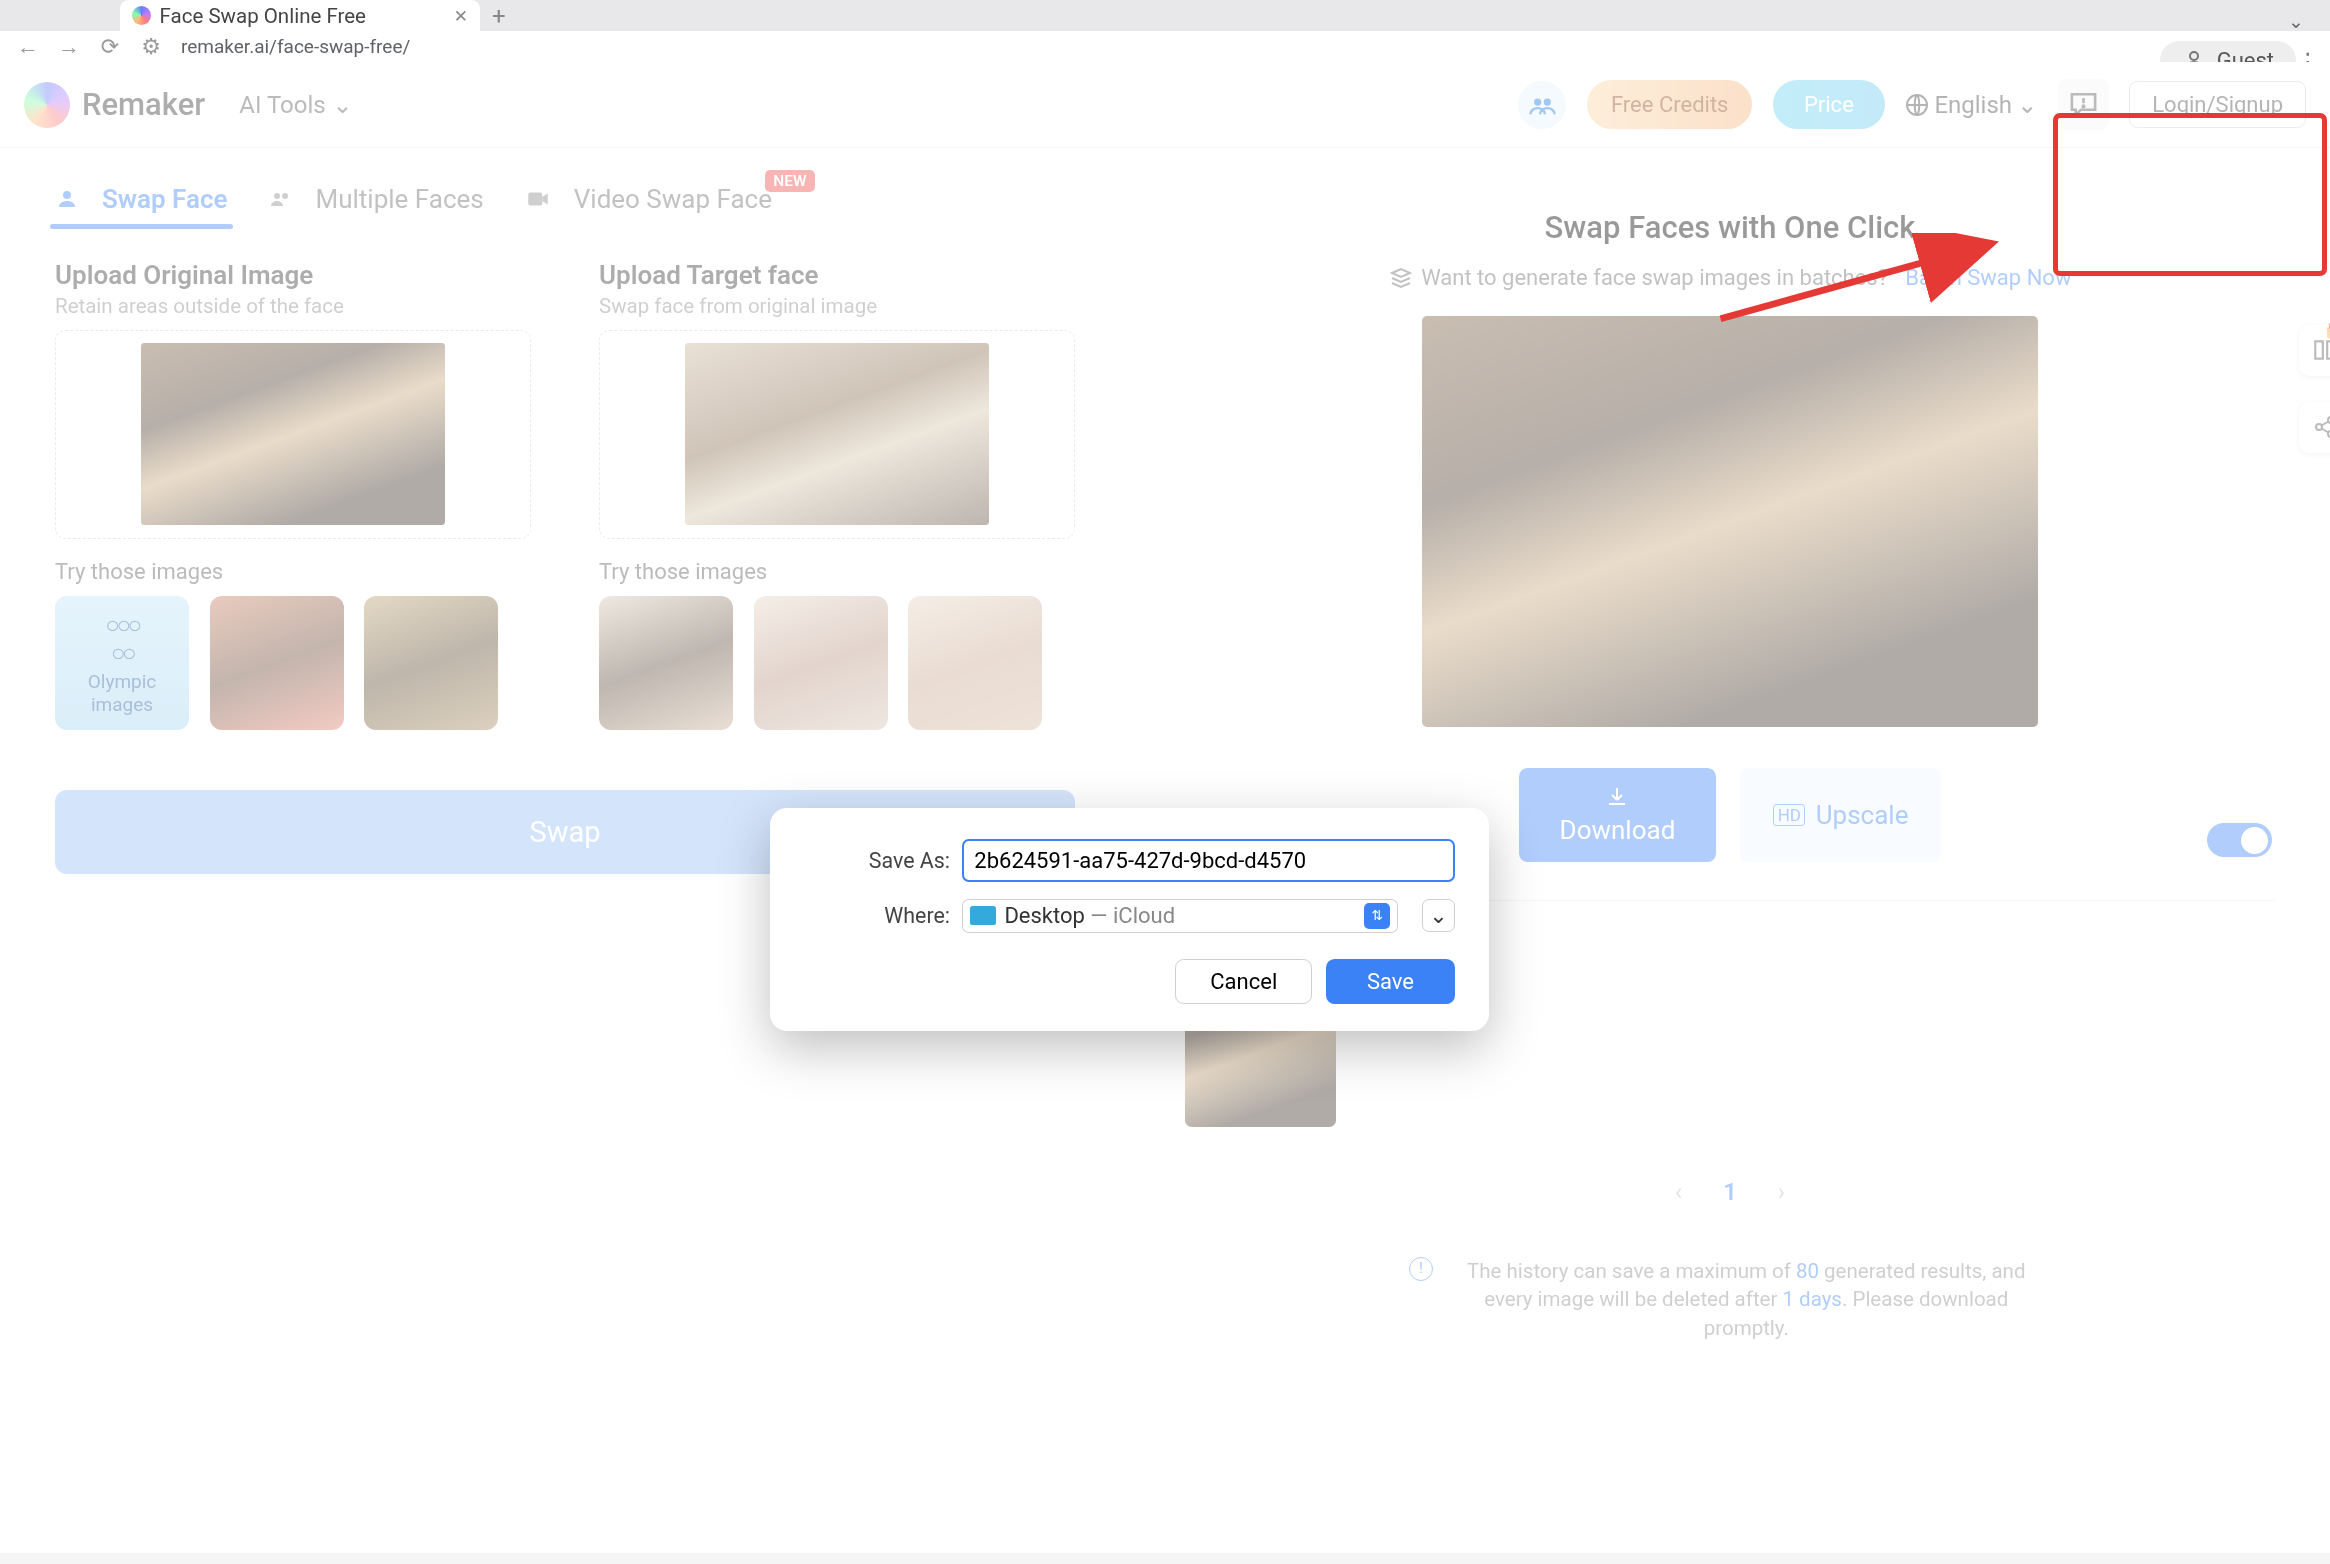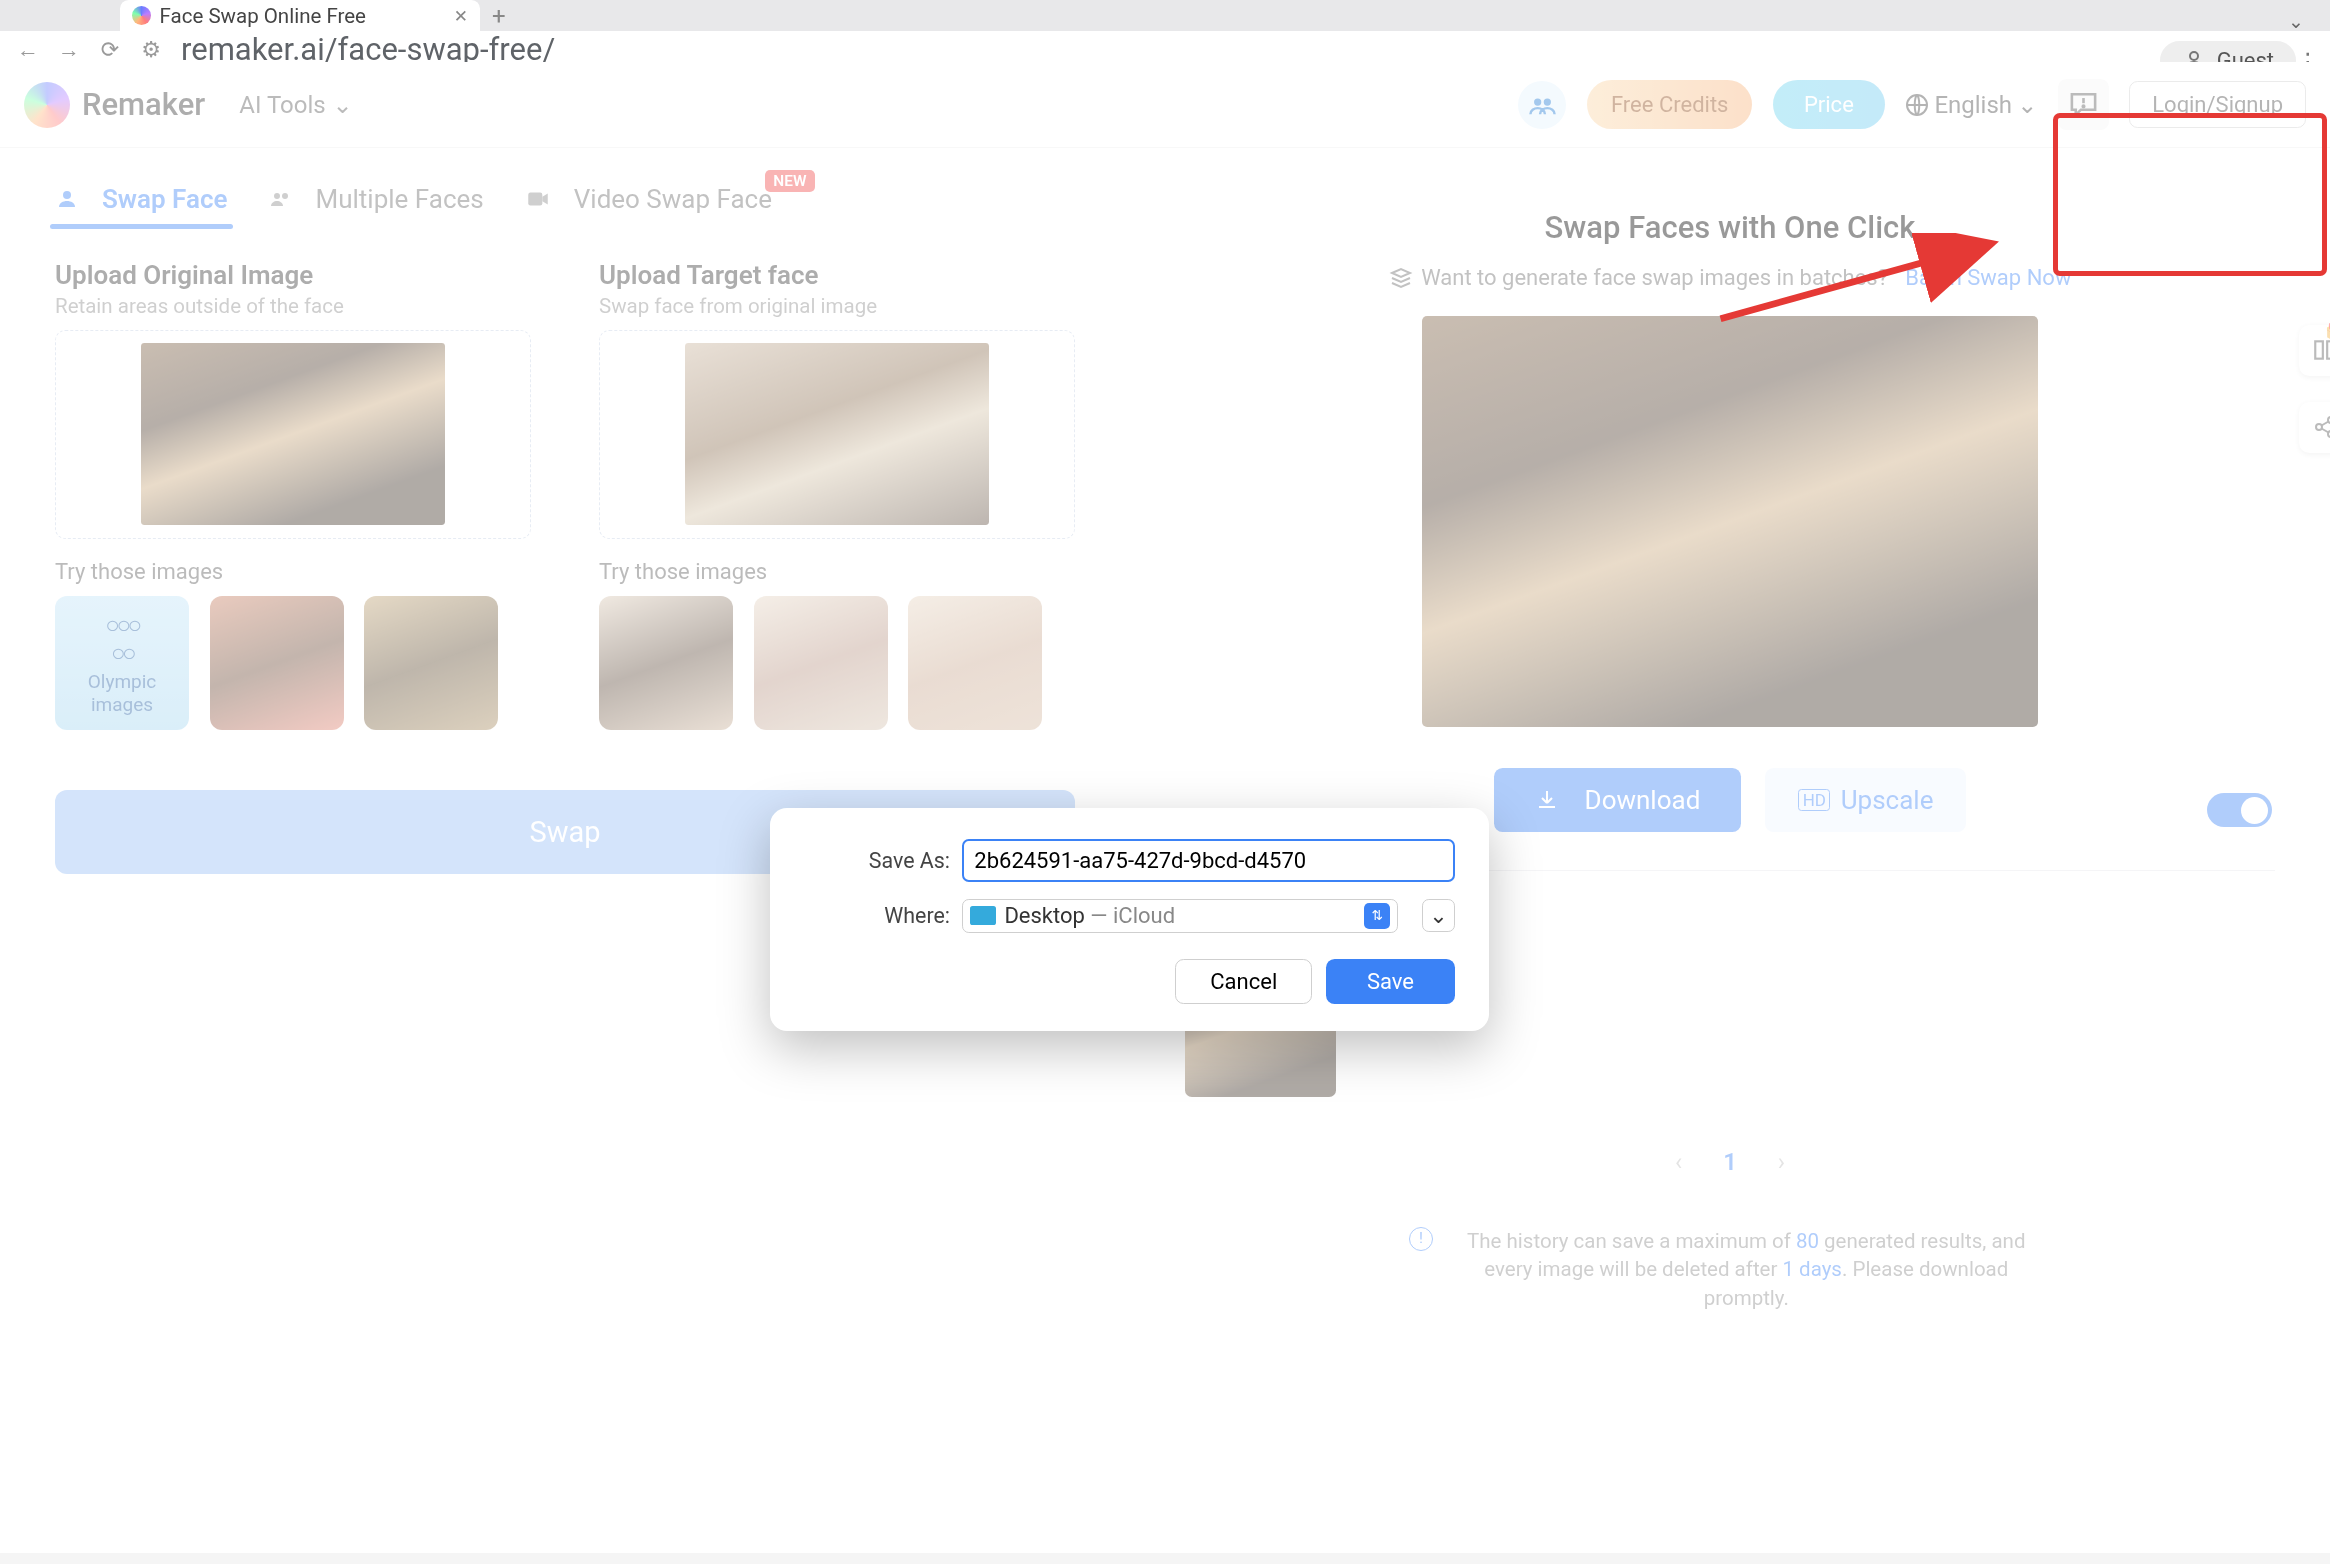--- a/index.html
+++ b/index.html
@@ -8,21 +8,21 @@
 
 .browser-chrome { height: 62px; background: #e8e8ea; display: flex; flex-direction: column; }
 .tab-bar { height: 34px; display: flex; align-items: flex-end; padding-left: 120px; position: relative; }
 .tab { background: #fff; border-radius: 8.6px 8.6px 0 0; display: flex; align-items: center; padding: 0 12px; gap: 8.6px; height: 31px; width: 360px; font-size: 20.5px; color: #444; }
 .tab-favicon { width: 19px; height: 19px; border-radius: 50%; background: conic-gradient(from 0deg,#6a7dff,#b97dff,#ff7d7d,#ffb97d,#7dffae,#6a7dff); }
 .tab-close { margin-left: auto; color: #888; font-size: 17px; }
 .new-tab { margin-left: 12px; font-size: 24px; color: #888; align-self: center; }
 .caret-down { position: absolute; right: 26px; top: 10.3px; font-size: 19px; color: #666; }
 .addr-bar { height: 39px; display: flex; align-items: center; padding: 0 17px; gap: 19px; background: #fff; }
 .nav-ico { width: 22px; color: #9a9a9a; font-size: 22px; text-align: center; }
-.addr { flex: 1; font-size: 31px; color: #5f6368; }
+.addr { flex: 1; font-size: 19px; color: #5f6368; }
 
 
 .guest-pill { position: absolute; top: 41px; right: 34px; display: flex; align-items: center; gap: 10.3px; background: #eee; padding: 6.8px 22px; border-radius: 26px; font-size: 22px; color: #555; }
 .guest-pill svg { width: 24px; height: 24px; }
 .dots { position: absolute; top: 48px; right: 10.3px; font-size: 24px; color: #777; }
 
 
 .highlight-rect { position: absolute; top: 51px; right: 3.4px; width: 274px; height: 163px; border: 5.1px solid #e53935; border-radius: 6.8px; z-index: 500; pointer-events: none; }
 .arrow-svg { position: absolute; top: 171px; left: 1712px; z-index: 500; pointer-events: none; }
 
@@ -78,21 +78,21 @@
 
 .right-title { text-align: center; font-size: 31px; font-weight: 500; margin-top: 10.3px; }
 .batch-line { text-align: center; font-size: 22px; color: #666; margin-top: 19px; display: flex; justify-content: center; align-items: center; gap: 8.6px; }
 .batch-link { color: #3b82f6; margin-left: 8.6px; }
 .result-wrap { position: relative; margin-top: 26px; display: flex; justify-content: center; }
 .result-img { width: 616px; height: 411px; border-radius: 5.1px; }
 .side-actions { position: absolute; right: -75px; top: 8.6px; display: flex; flex-direction: column; gap: 26px; }
 .sa { width: 51px; height: 51px; border-radius: 10.3px; background: #fff; box-shadow: 0 1.7px 5.1px rgba(0,0,0,0.1); display: flex; align-items: center; justify-content: center; font-size: 26px; }
 .gift { position: absolute; right: 3.4px; top: -3.4px; font-size: 17px; }
 .below-actions { display: flex; justify-content: center; gap: 24px; margin-top: 41px; }
-.dl-btn { padding: 17px 41px; background: #3b82f6; color: #fff; border: none; border-radius: 8.6px; font-size: 26px; display: flex; align-items: center; gap: 26px; }
+.dl-btn { padding: 17px 41px; background: #3b82f6; color: #fff; border: none; border-radius: 8.6px; font-size: 26px; display: flex; align-items: center; gap: 6px; flex-direction: column; }
 .up-btn { padding: 17px 33px; background: #eef4ff; color: #3b82f6; border: none; border-radius: 8.6px; font-size: 26px; display: flex; align-items: center; gap: 10.3px; }
 .toggle { width: 65px; height: 34px; background: #3b82f6; border-radius: 17px; position: relative; margin-left: auto; margin-top: -39px; margin-right: 3.4px; }
 .toggle::after { content: ""; position: absolute; right: 3.4px; top: 3.4px; width: 27px; height: 27px; background: #fff; border-radius: 50%; }
 .divider { height: 0.9px; background: #e5e7eb; margin: 43px 0 26px; }
 .select-row { display: flex; align-items: center; gap: 12px; font-size: 24px; color: #444; }
 .sel-check { width: 24px; height: 24px; border: 1.7px solid #bbb; border-radius: 4.3px; }
 .hist-thumb { width: 151px; height: 151px; border-radius: 6.8px; margin-top: 20.5px; }
 .pager { display: flex; justify-content: center; align-items: center; gap: 41px; margin-top: 51px; font-size: 24px; color: #bbb; }
 .pager .cur { color: #3b82f6; font-weight: 600; }
 .warn-line { display: flex; align-items: flex-start; gap: 8.6px; justify-content: center; margin-top: 51px; font-size: 20.5px; color: #888; max-width: 642px; margin-left: auto; margin-right: auto; text-align: center; line-height: 1.4; }

